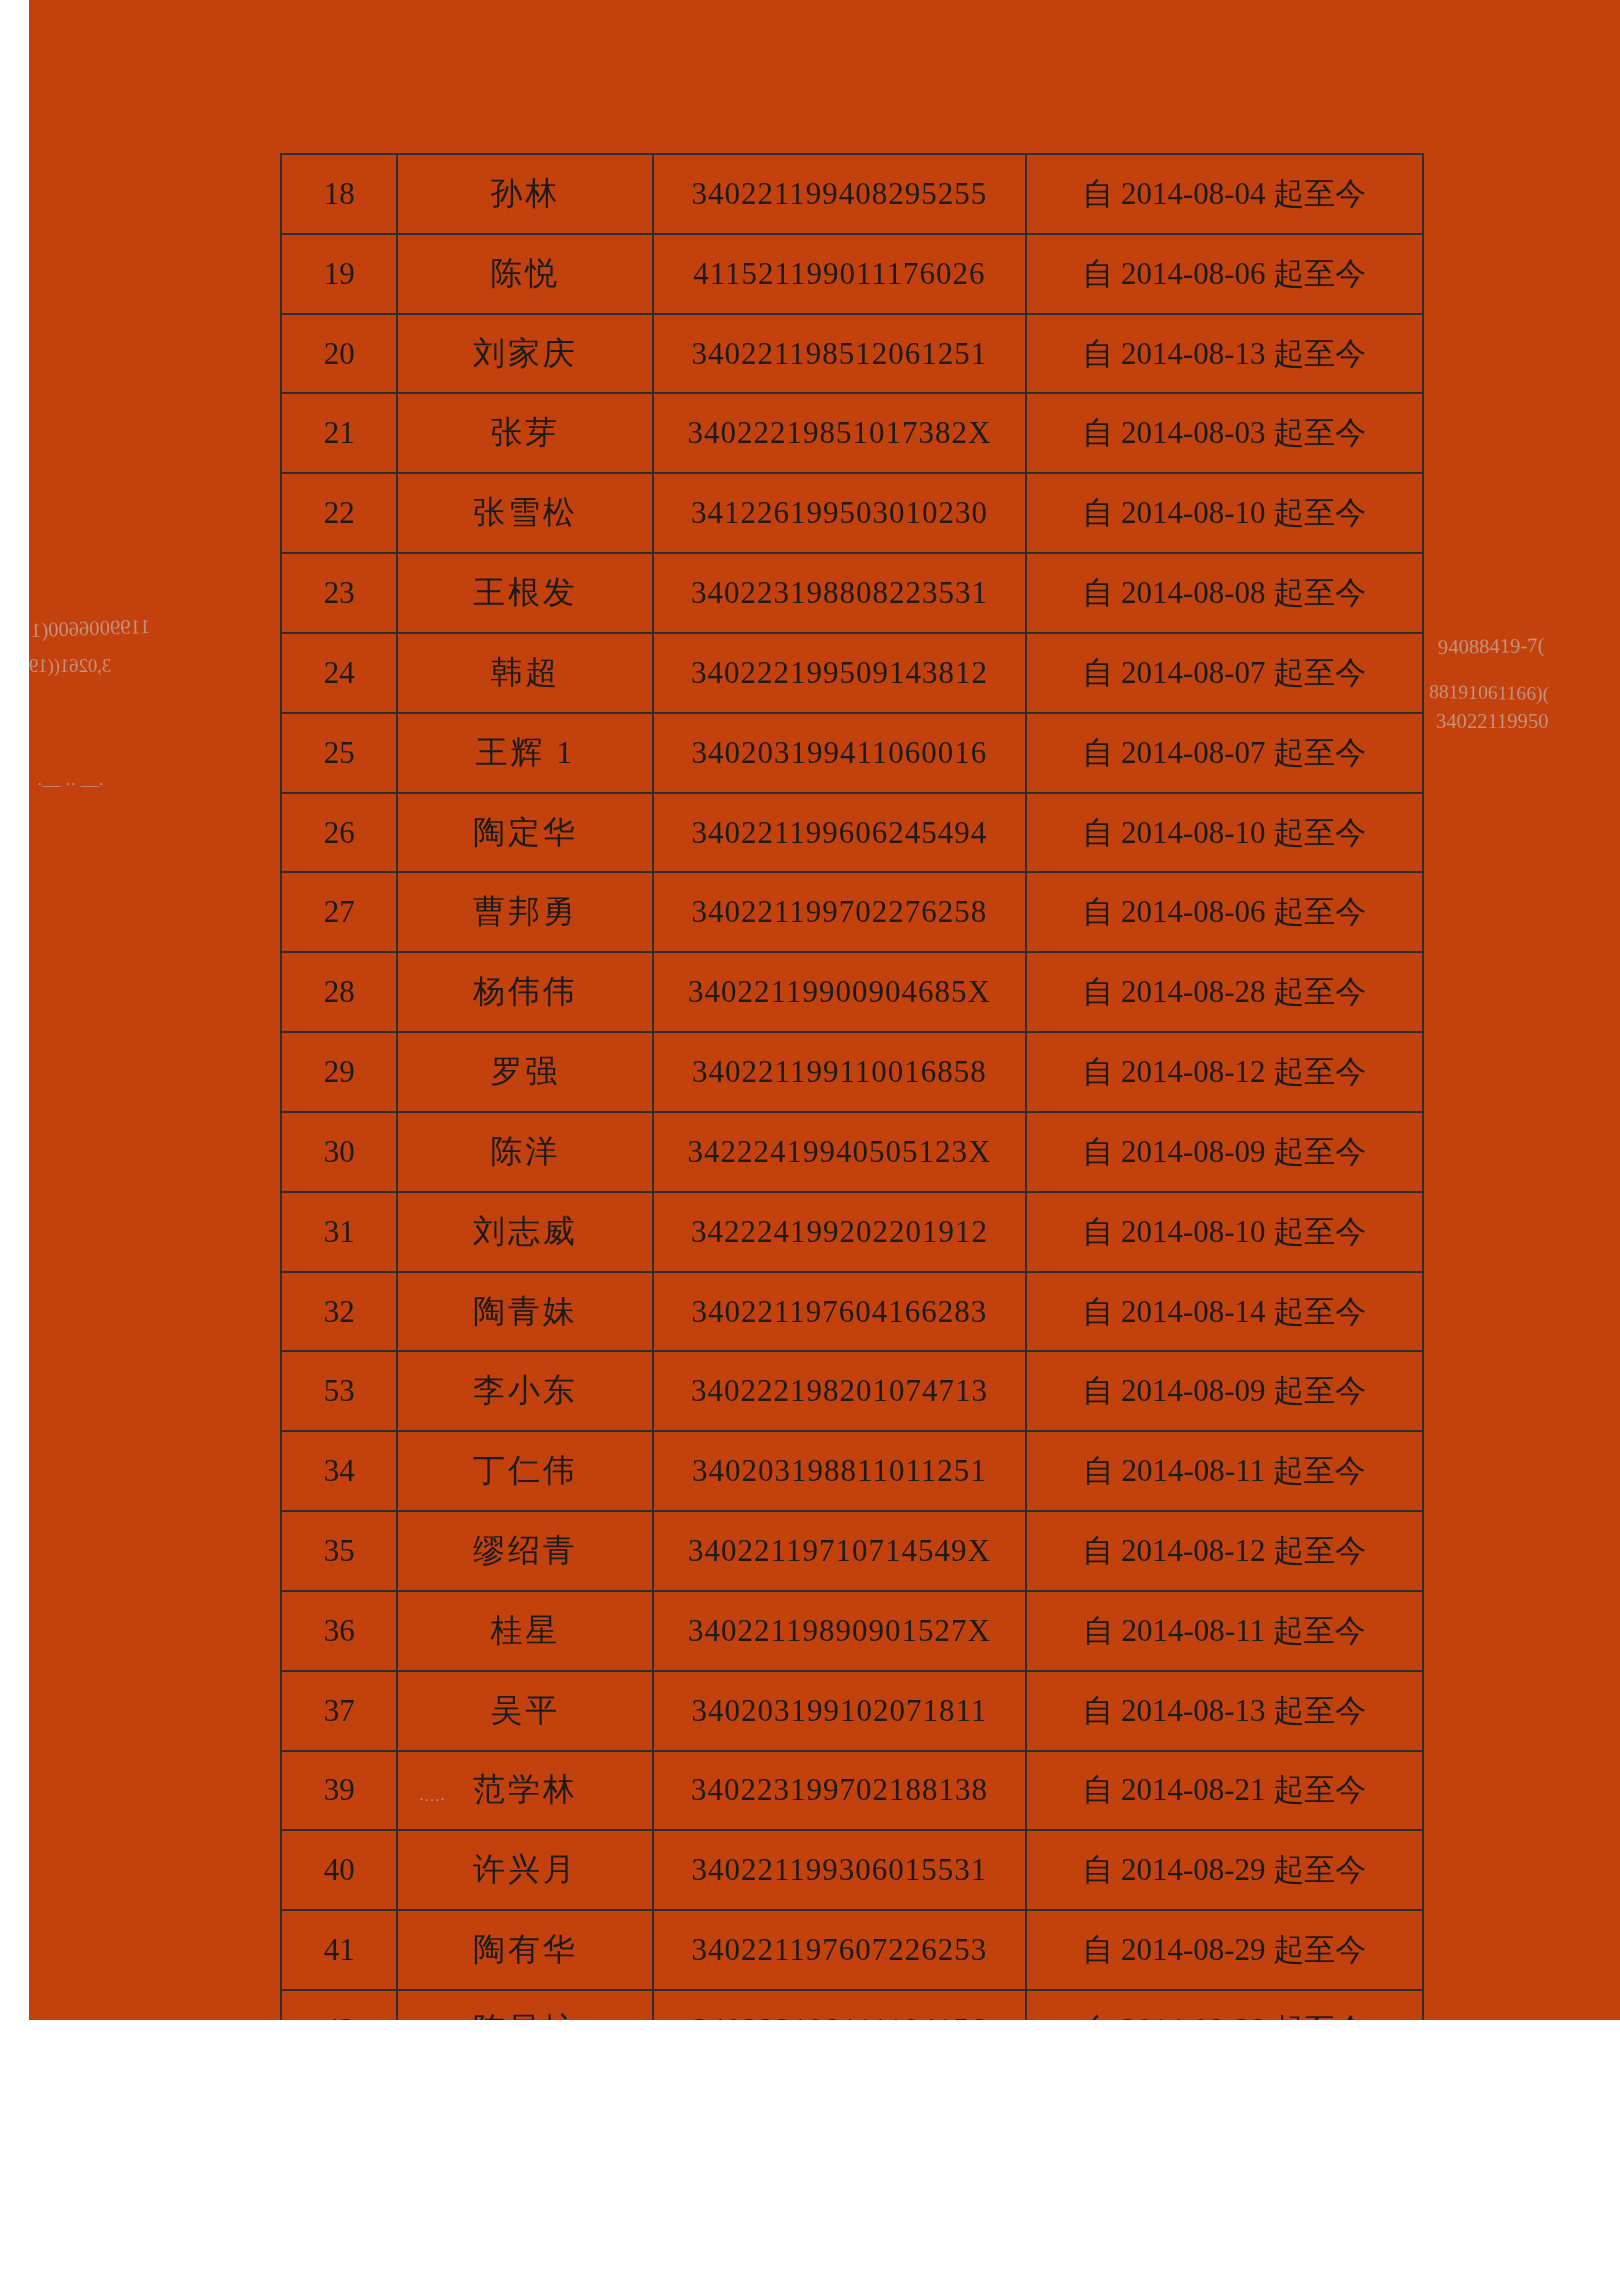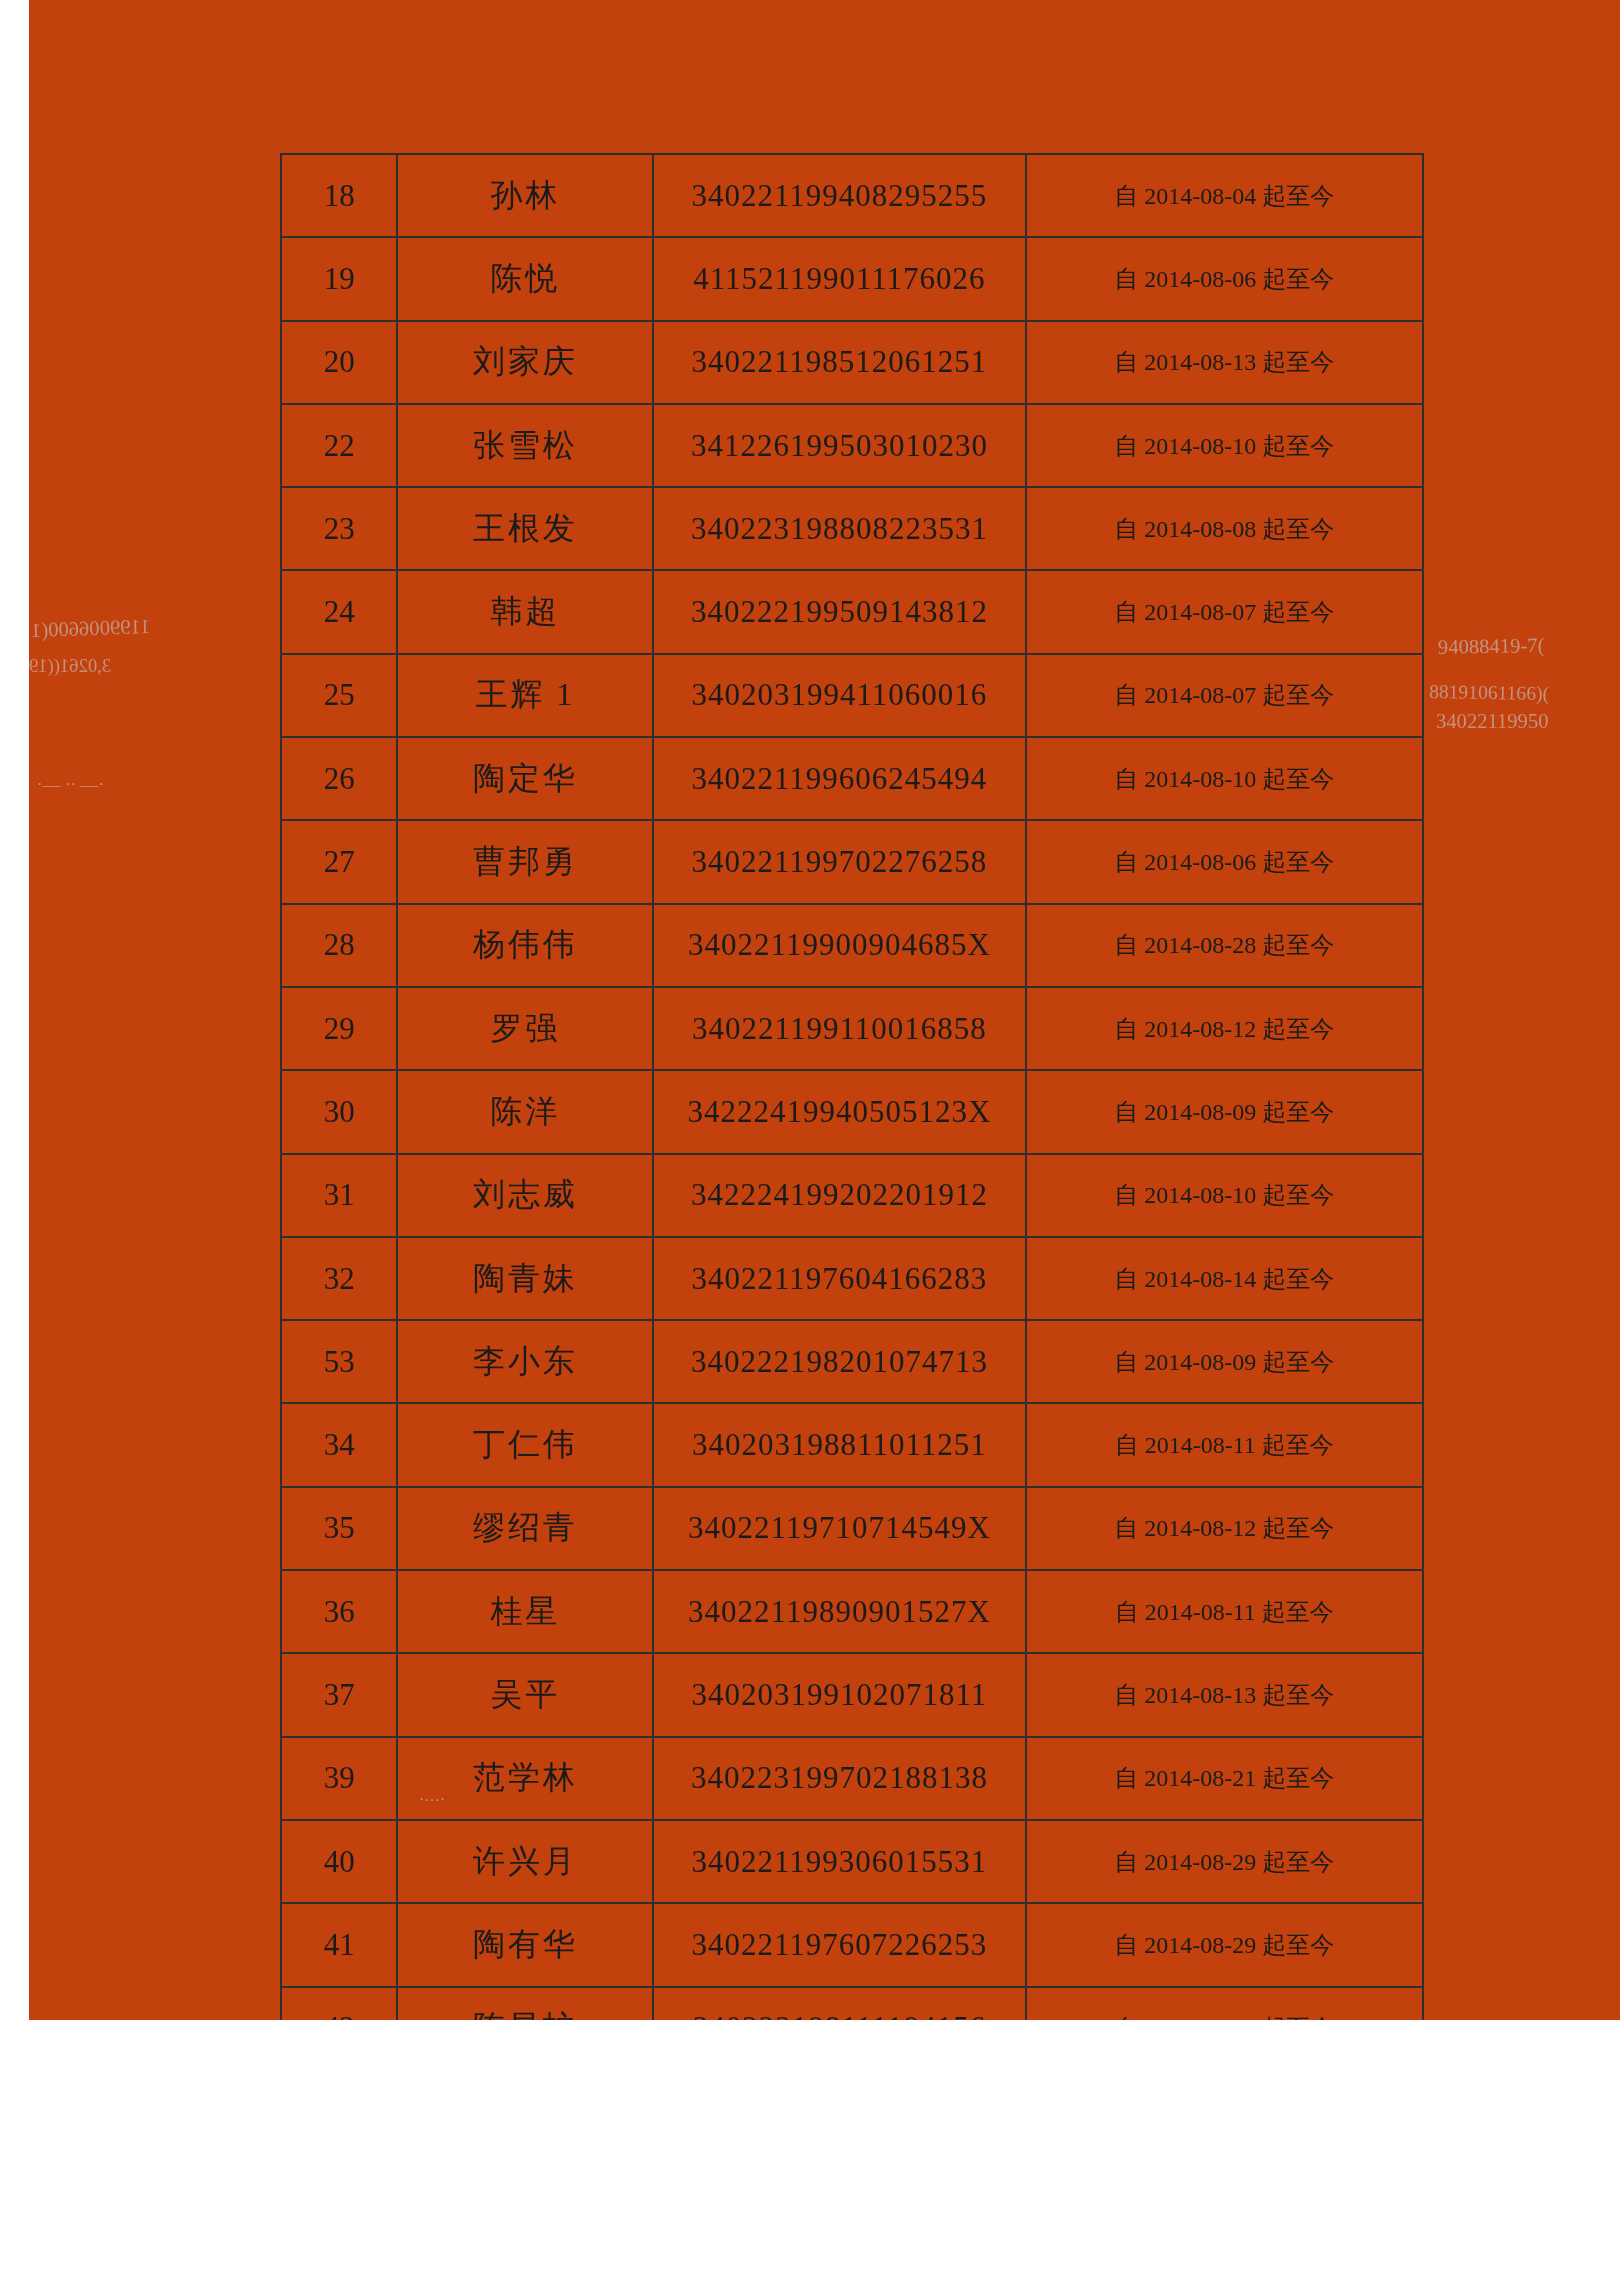--- a/index.html
+++ b/index.html
@@ -33,21 +33,21 @@
     padding: 0;
     overflow: hidden;
   }
   col.c-no     { width: 10.2%; }
   col.c-name   { width: 22.4%; }
   col.c-id     { width: 32.6%; }
   col.c-period { width: 34.8%; }
   td.cell-no     { font-size: 31px; }
   td.cell-name   { font-size: 32px; letter-spacing: 2.9px; }
   td.cell-id     { font-size: 31px; letter-spacing: 1px; }
-  td.cell-period { font-size: 24px; }
+  td.cell-period { font-size: 31px; }
   .artifact {
     position: absolute;
     color: #c6c6ca;
     opacity: 0.6;
     white-space: nowrap;
     font-family: "Liberation Serif", "DejaVu Serif", serif;
     pointer-events: none;
   }
 </style>
 </head>
@@ -74,20 +74,26 @@
           <td class="cell-id">411521199011176026</td>
           <td class="cell-period">自 2014-08-06 起至今</td>
         </tr>
         <tr>
           <td class="cell-no">20</td>
           <td class="cell-name">刘家庆</td>
           <td class="cell-id">340221198512061251</td>
           <td class="cell-period">自 2014-08-13 起至今</td>
         </tr>
         <tr>
+          <td class="cell-no">21</td>
+          <td class="cell-name">张芽</td>
+          <td class="cell-id">34022219851017382X</td>
+          <td class="cell-period">自 2014-08-03 起至今</td>
+        </tr>
+        <tr>
           <td class="cell-no">22</td>
           <td class="cell-name">张雪松</td>
           <td class="cell-id">341226199503010230</td>
           <td class="cell-period">自 2014-08-10 起至今</td>
         </tr>
         <tr>
           <td class="cell-no">23</td>
           <td class="cell-name">王根发</td>
           <td class="cell-id">340223198808223531</td>
           <td class="cell-period">自 2014-08-08 起至今</td>

